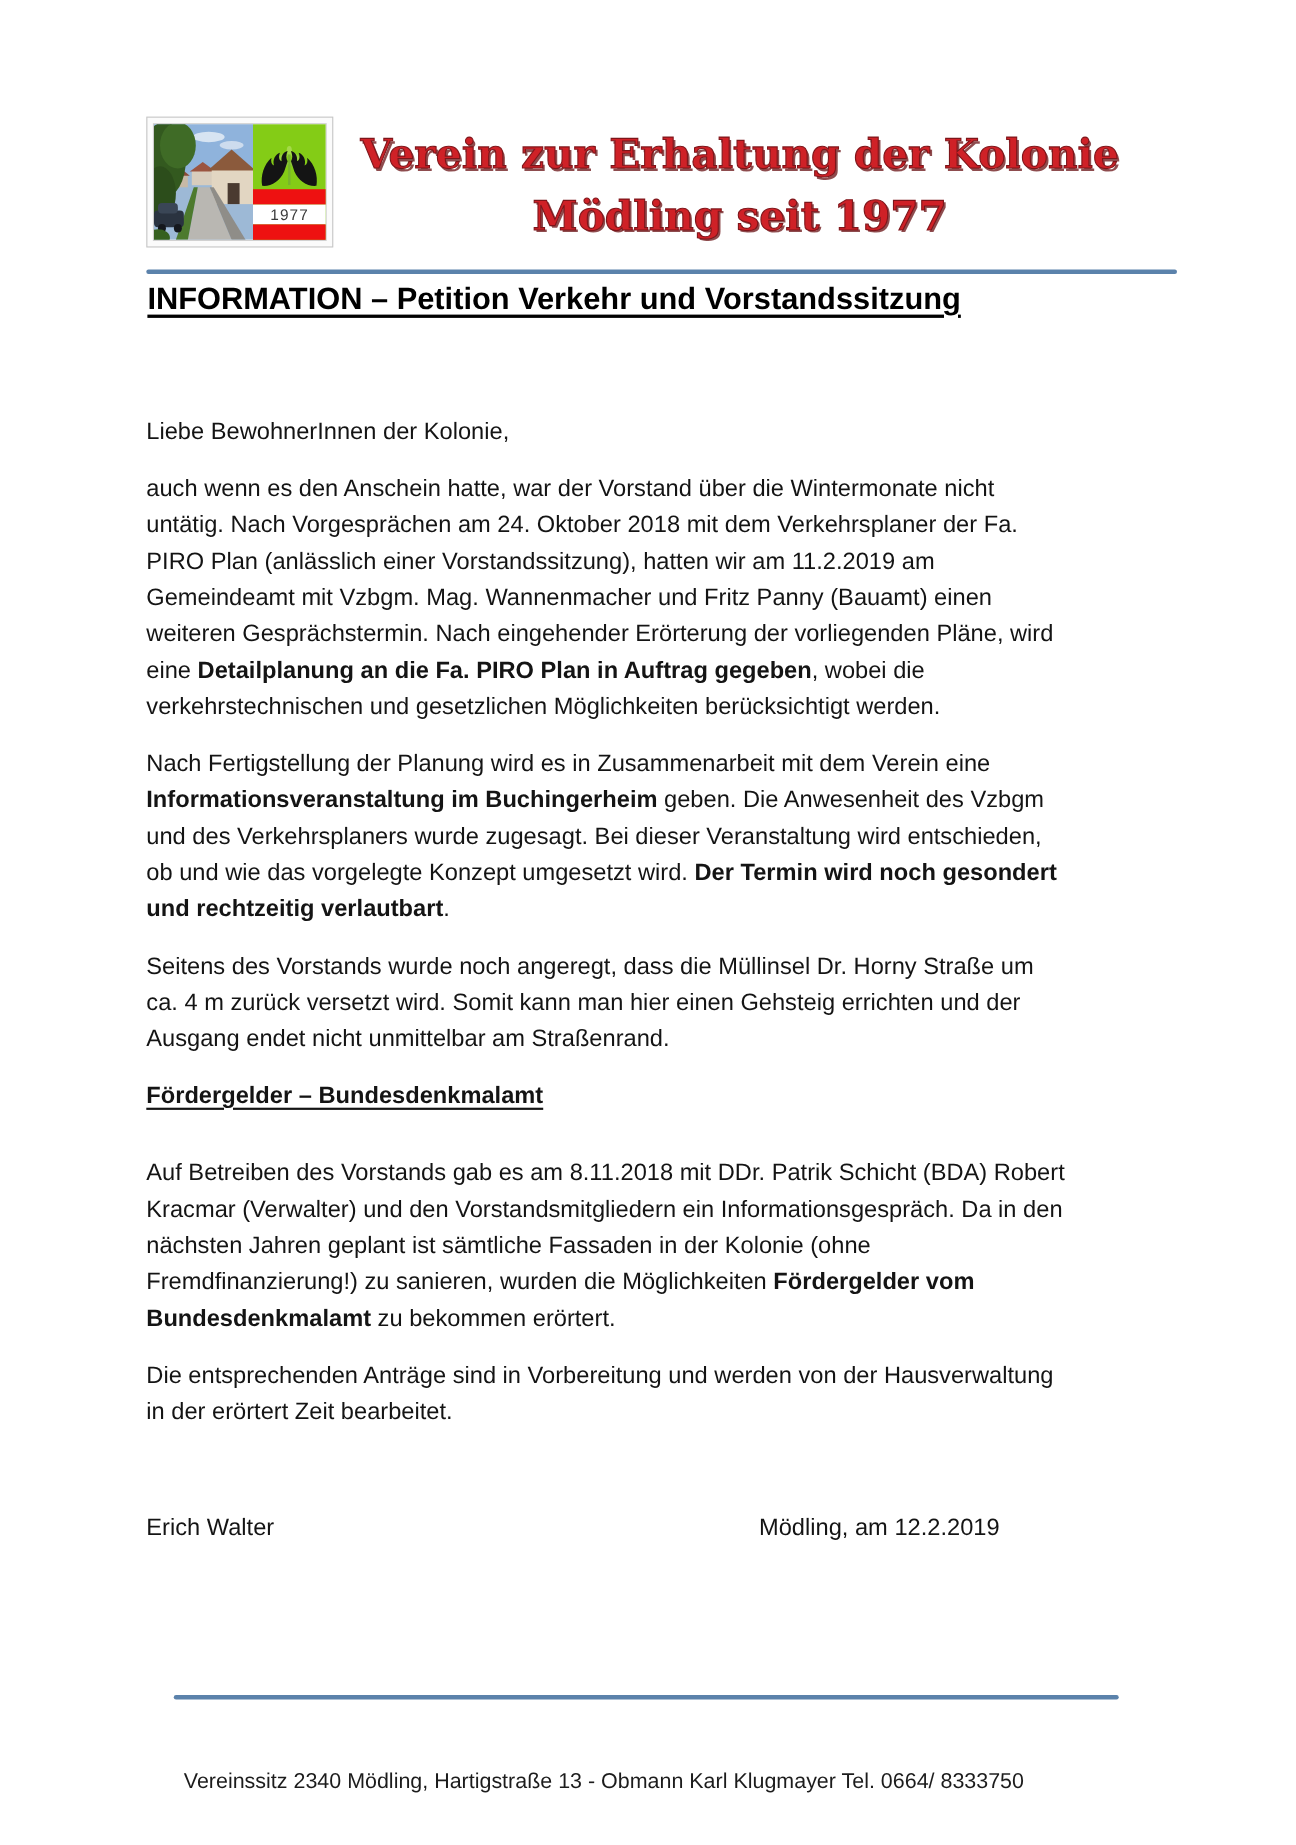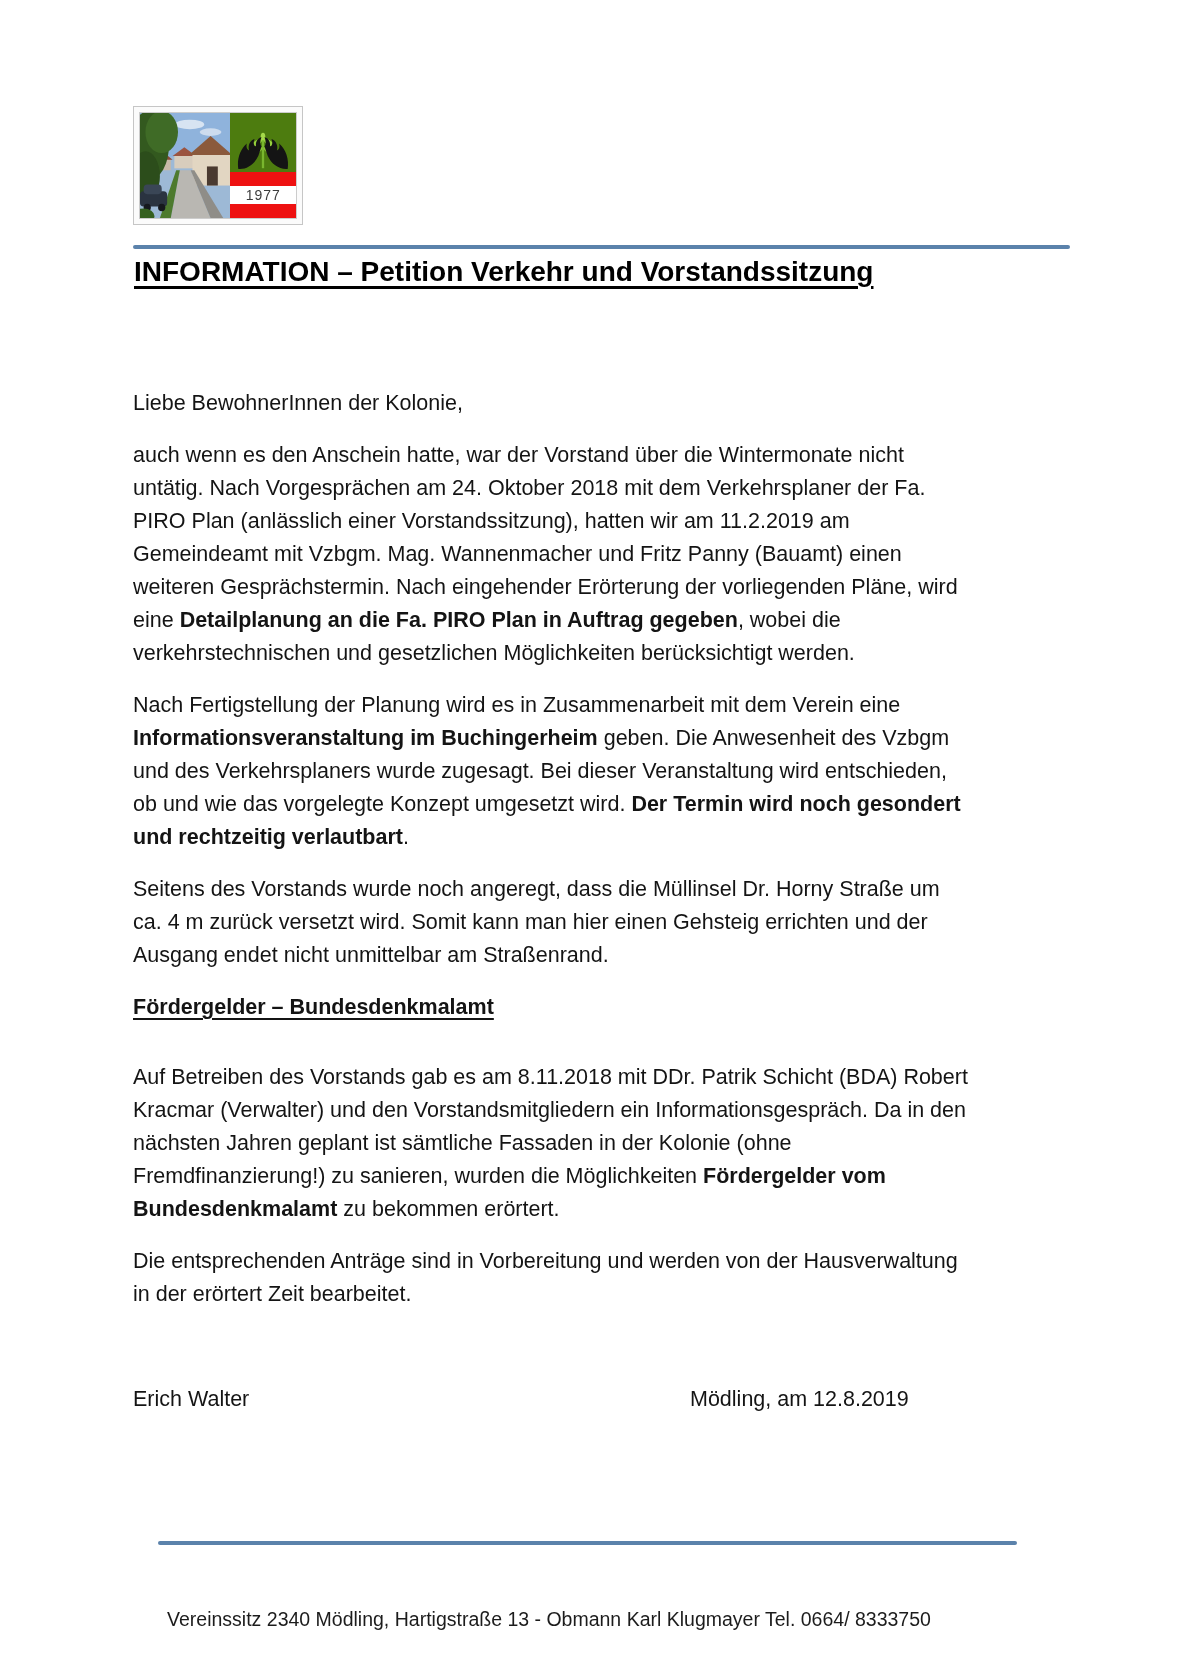--- a/index.html
+++ b/index.html
@@ -10,21 +10,21 @@
   
   .logo{
     position:absolute; left:133px; top:106px; width:170px; height:119px;
     border:1px solid #c6c6c6; background:#fbfbfb; padding:5px; box-sizing:border-box;
   }
   .logo-inner{
     width:100%; height:100%; border:1px solid #cccccc; background:#ffffff;
     display:flex; box-sizing:border-box;
   }
   .logo-photo{flex:0 0 58%; height:100%; display:block;}
-  .emblem{flex:1; display:flex; flex-direction:column; background:#4d7c0f;}
+  .emblem{flex:1; display:flex; flex-direction:column; background:#84cc16;}
   .emblem-hands{flex:1; display:flex; align-items:flex-end; justify-content:center; padding:3px 2px 0 2px;}
   .stripe{width:100%; box-sizing:border-box;}
   .stripe.red{height:14px; background:#ee1111;}
   .stripe.white{
     height:18px; background:#ffffff; text-align:center;
     font-size:14px; line-height:18px; color:#3c3c3c; letter-spacing:1px;
   }
   .org-title{
     position:absolute; left:300px; top:112px; width:745px; text-align:center;
     font-family:"DejaVu Serif", serif; font-weight:bold;
@@ -40,21 +40,21 @@
   .doc-title{
     position:absolute; left:134px; top:256px; margin:0;
     font-size:28px; font-weight:bold; color:#000;
     text-decoration:underline; text-decoration-thickness:3px; text-underline-offset:5px;
   }
   
   .content{
     position:absolute; left:133px; top:372px; width:838px;
     font-size:21.5px; line-height:33px; color:#141414;
   }
-  .content p{margin:15px 0 19px 0;}
+  .content p{margin:4px 0 19px 0;}
   .content .b{font-weight:bold;}
   .section-heading{
     margin:0 0 37px 0; font-size:21.5px; line-height:33px; font-weight:bold;
     text-decoration:underline; text-decoration-thickness:2px; text-underline-offset:4px;
   }
   .sig-row{position:relative; margin-top:72px; height:33px;}
   .sig-date{position:absolute; left:557px; top:0;}
   
   .footer-rule{
     position:absolute; left:158px; top:1541px; width:859px; height:4px;
@@ -123,36 +123,40 @@
                      L29,30 C24,41 14,48 3,47 Z" fill="#141414" transform="translate(70,0) scale(-1,1)"></path>
           </svg>
         </div>
         <div class="stripe red"></div>
         <div class="stripe white"><span>1977</span></div>
         <div class="stripe red"></div>
       </div>
     </div>
   </div>
 
+  <div class="org-title">
+    <div>Verein zur Erhaltung der Kolonie</div>
+    <div>Mödling seit 1977</div>
+  </div>
 
   <div class="header-rule"></div>
 
   <h1 class="doc-title">INFORMATION – Petition Verkehr und Vorstandssitzung</h1>
 
   <div class="content">
     <p>Liebe BewohnerInnen der Kolonie,</p>
     <p><span>auch wenn es den Anschein hatte, war der Vorstand über die Wintermonate nicht untätig. Nach Vorgesprächen am 24. Oktober 2018 mit dem Verkehrsplaner der Fa. PIRO Plan (anlässlich einer Vorstandssitzung), hatten wir am 11.2.2019 am Gemeindeamt mit Vzbgm. Mag. Wannenmacher und Fritz Panny (Bauamt) einen weiteren Gesprächstermin. Nach eingehender Erörterung der vorliegenden Pläne, wird eine </span><span class="b">Detailplanung an die Fa. PIRO Plan in Auftrag gegeben</span><span>, wobei die verkehrstechnischen und gesetzlichen Möglichkeiten berücksichtigt werden.</span></p>
     <p><span>Nach Fertigstellung der Planung wird es in Zusammenarbeit mit dem Verein eine </span><span class="b">Informationsveranstaltung im Buchingerheim</span><span> geben. Die Anwesenheit des Vzbgm und des Verkehrsplaners wurde zugesagt. Bei dieser Veranstaltung wird entschieden, ob und wie das vorgelegte Konzept umgesetzt wird. </span><span class="b">Der Termin wird noch gesondert und rechtzeitig verlautbart</span><span>.</span></p>
     <p><span>Seitens des Vorstands wurde noch angeregt, dass die Müllinsel Dr. Horny Straße um ca. 4 m zurück versetzt wird. Somit kann man hier einen Gehsteig errichten und der Ausgang endet nicht unmittelbar am Straßenrand.</span></p>
     <h2 class="section-heading">Fördergelder – Bundesdenkmalamt</h2>
     <p><span>Auf Betreiben des Vorstands gab es am 8.11.2018 mit DDr. Patrik Schicht (BDA) Robert Kracmar (Verwalter) und den Vorstandsmitgliedern ein Informationsgespräch. Da in den nächsten Jahren geplant ist sämtliche Fassaden in der Kolonie (ohne Fremdfinanzierung!) zu sanieren, wurden die Möglichkeiten </span><span class="b">Fördergelder vom Bundesdenkmalamt</span><span> zu bekommen erörtert.</span></p>
     <p><span>Die entsprechenden Anträge sind in Vorbereitung und werden von der Hausverwaltung in der erörtert Zeit bearbeitet.</span></p>
     <div class="sig-row">
       <span>Erich Walter</span>
-      <span class="sig-date">Mödling, am 12.8.2019</span>
+      <span class="sig-date">Mödling, am 12.2.2019</span>
     </div>
   </div>
 
   <div class="footer-rule"></div>
   <div class="footer-text">
     <div>Vereinssitz 2340 Mödling, Hartigstraße 13 - Obmann Karl Klugmayer Tel. 0664/ 8333750</div>
     
   </div>
 
 </div>

